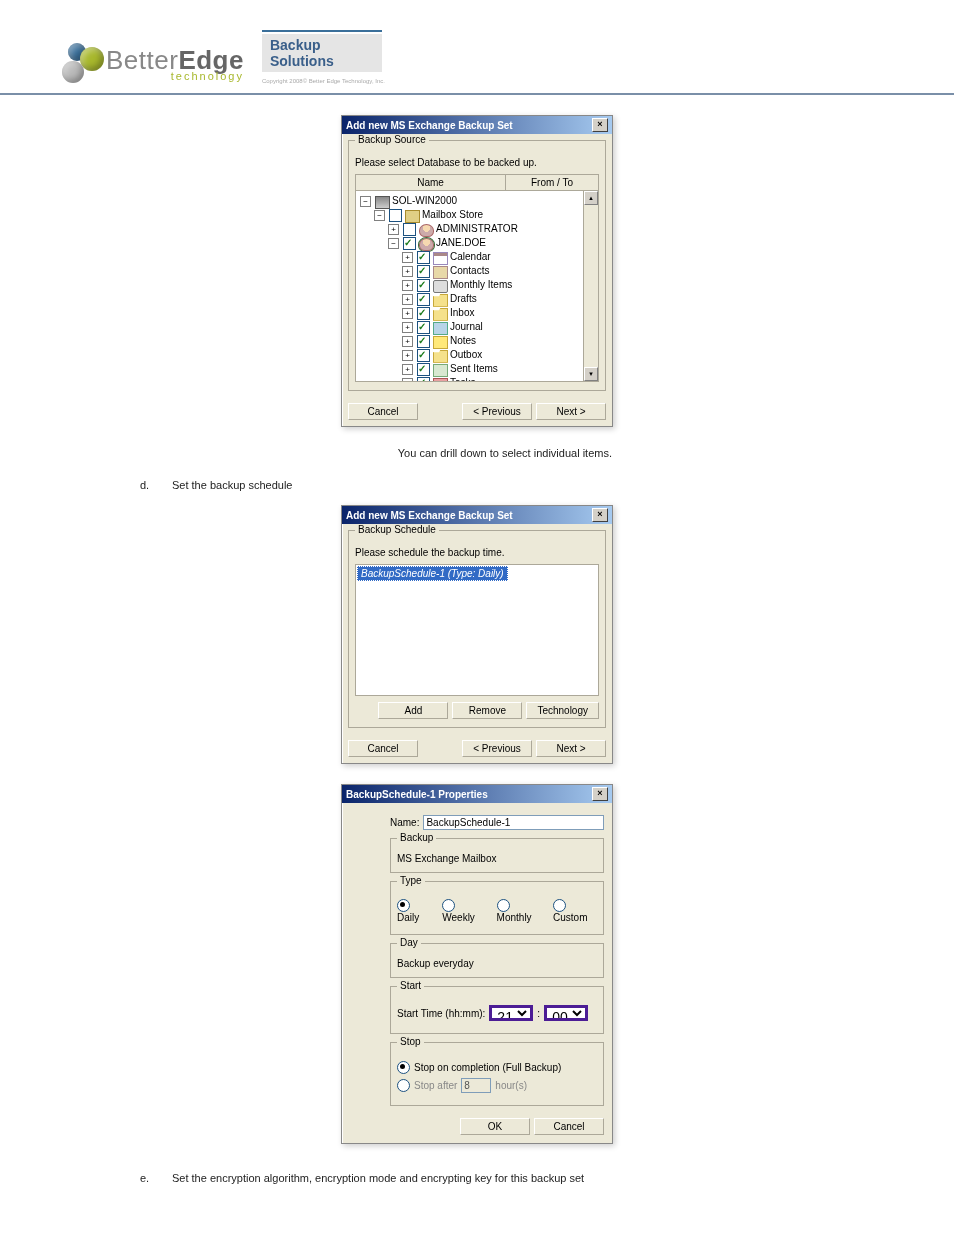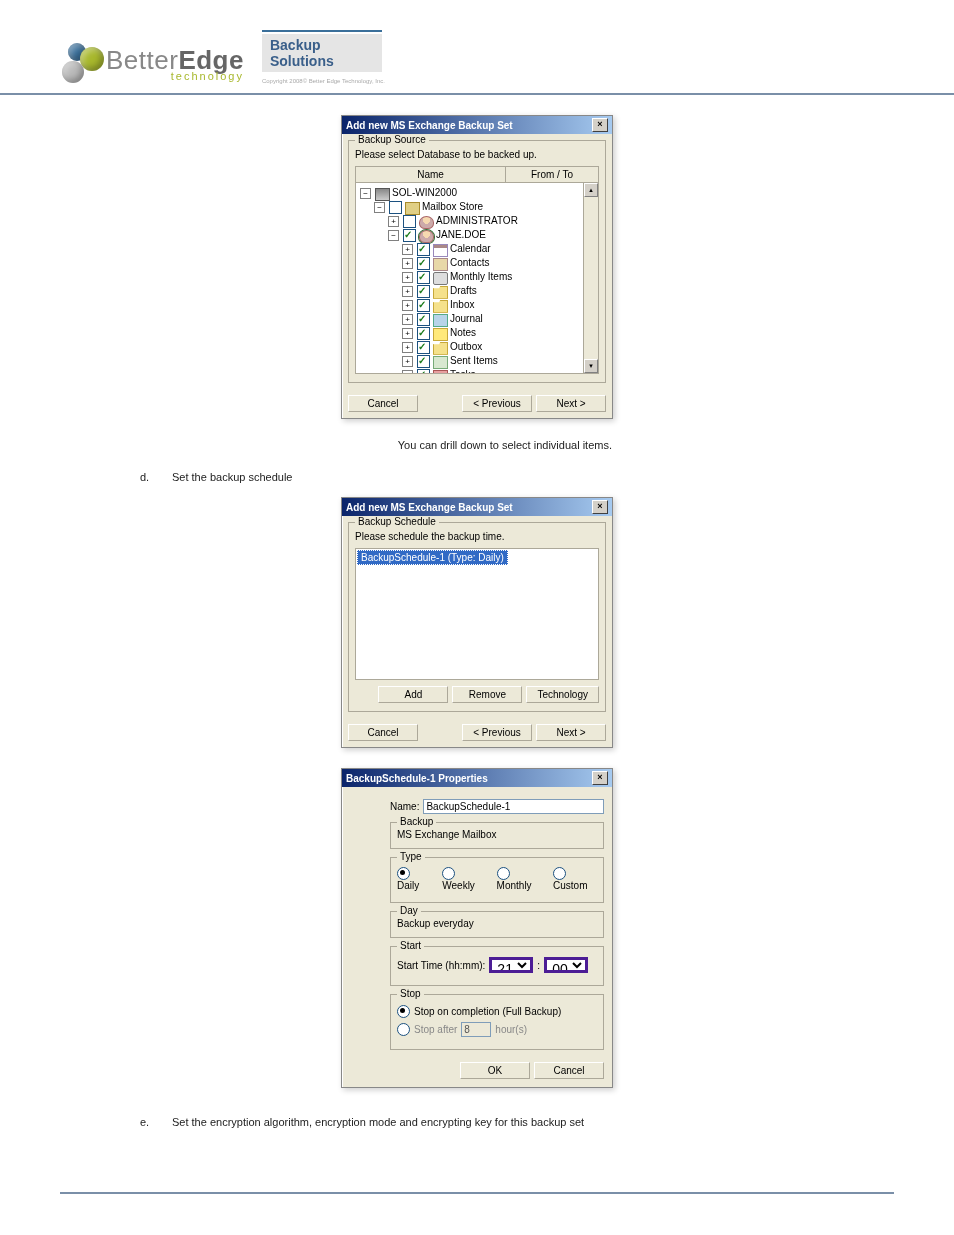--- a/index.html
+++ b/index.html
@@ -93,21 +93,21 @@
     font-weight:bold;
     font-size:9px;
     border:1px solid #fff;
     border-right-color:#404040;
     border-bottom-color:#404040;
     line-height:10px;
   }
   .groupbox {
     margin:6px;
     border:1px solid #aca899;
-    padding:6px 6px 8px 6px;
+    padding:14px 6px 8px 6px;
     position:relative;
   }
   .groupbox > .legend {
     position:absolute;
     top:-7px;left:6px;
     background:#ece9d8;
     padding:0 3px;
     font-size:10px;
   }
   .instr { font-size:10px; margin:2px 0 6px 0; }
@@ -204,20 +204,21 @@
     height:130px;
     font-size:10px;
   }
   .listbox .sel{
     background:#316ac5;
     color:#fff;
     padding:1px 3px;
     border:1px dotted #fff;
     display:inline-block;
     margin:1px;
+    font-style:italic;
   }
   .field-row{display:flex;align-items:center;gap:4px;margin:4px 0;font-size:10px;}
   .field-row input[type=text]{border:1px solid #7f9db9;font-size:10px;padding:1px 2px;background:#fff;}
   .radio-row{display:flex;gap:12px;font-size:10px;align-items:center;margin:3px 0;}
   .radio{width:11px;height:11px;border:1px solid #1c5180;border-radius:50%;background:#fff;display:inline-block;position:relative;vertical-align:middle;}
   .radio.checked::after{content:"";position:absolute;left:2px;top:2px;width:5px;height:5px;border-radius:50%;background:#000;}
   select.winsel{border:3px solid #4c1d95;font-size:14px;background:#fff;padding:0 1px;height:16px;}
   .disabled-text{color:#888;}
   .dialog.props{width:270px;}
   .props .body{padding:8px;margin-left:40px;}

